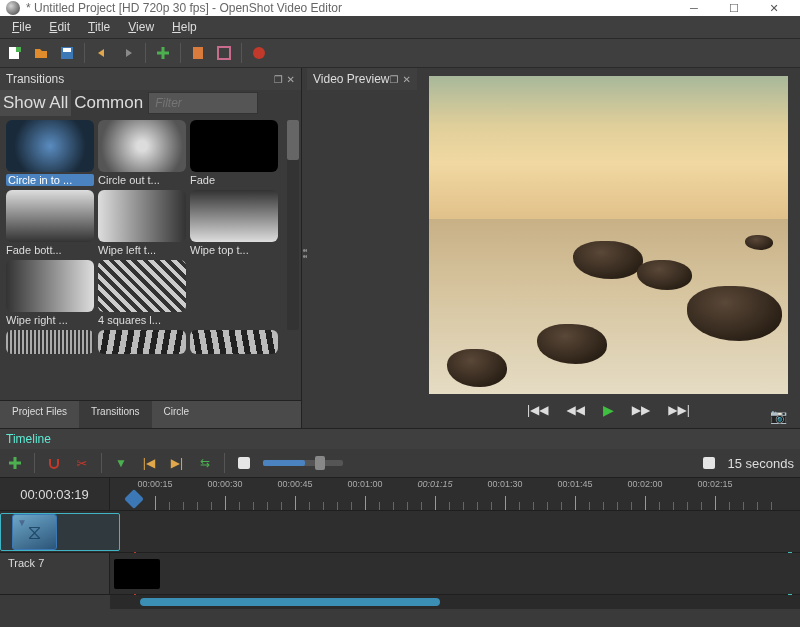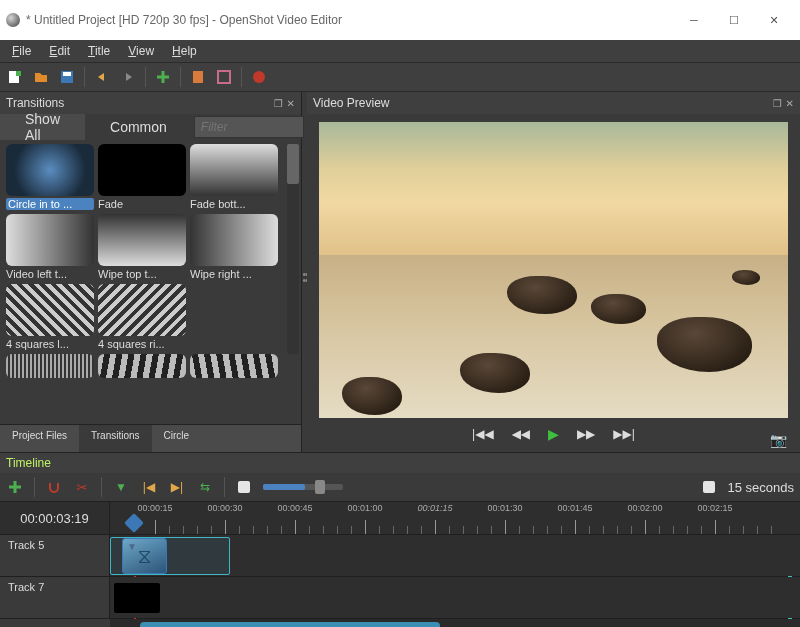--- a/index.html
+++ b/index.html
@@ -1,61 +1,61 @@
 <!DOCTYPE html>
 <html><head>
 <meta charset="utf-8">
 <style>
 * { margin: 0; padding: 0; box-sizing: border-box; font-family: "Segoe UI", Tahoma, sans-serif; }
 body { width: 800px; height: 627px; background: #3a3a3a; color: #ccc; font-size: 12px; overflow: hidden; position: relative; }
-.titlebar { height: 40px; background: #fff; display: flex; align-items: center; padding: 0 6px; color: #666; font-size: 12px; }
+.titlebar { height: 16px; background: #fff; display: flex; align-items: center; padding: 0 6px; color: #666; font-size: 12px; }
 .titlebar .app-icon { width: 14px; height: 14px; border-radius: 50%; background: radial-gradient(circle at 35% 35%, #d5d5d5, #3a3a3a); margin-right: 6px; }
 .titlebar .spacer { flex: 1; }
 .winbtns { display: flex; gap: 0; }
 .winbtn { width: 40px; height: 28px; display: flex; align-items: center; justify-content: center; color: #555; font-size: 11px; }
 .menubar { height: 22px; background: #3f3f3f; display: flex; align-items: center; padding: 0 4px; gap: 2px; }
 .menu-item { padding: 2px 8px; color: #ddd; font-size: 12px; }
 .menu-item .ul { text-decoration: underline; }
 .toolbar { height: 30px; background: #3f3f3f; border-top: 1px solid #2a2a2a; border-bottom: 1px solid #2a2a2a; display: flex; align-items: center; padding: 0 6px; gap: 8px; }
 .tbtn { width: 18px; height: 18px; display: flex; align-items: center; justify-content: center; }
 .sep { width: 1px; height: 20px; background: #555; }
 .main { display: flex; height: 360px; }
 .left-panel { width: 302px; background: #3a3a3a; display: flex; flex-direction: column; border-right: 1px solid #222; }
 .panel-header { height: 22px; background: #3f3f3f; display: flex; align-items: center; padding: 0 6px; color: #ddd; font-size: 12px; }
 .panel-header .icons { margin-left: auto; display: flex; gap: 4px; font-size: 10px; color: #aaa; }
 .trans-topbar { height: 26px; display: flex; align-items: center; background: #3a3a3a; }
 .trans-tabbar { display: flex; background: #4a4a4a; height: 26px; align-items: stretch; }
-.trans-tab { padding: 4px 25px; font-size: 14px; color: #ddd; display: flex; align-items: center; }
+.trans-tab { padding: 4px 3px; font-size: 17px; color: #ddd; display: flex; align-items: center; }
 .trans-tab.active { background: #3a3a3a; }
 .filter-input { flex: 1; max-width: 110px; background: #555; border: 1px solid #333; color: #aaa; font-style: italic; padding: 3px 6px; height: 22px; margin-left: 2px; font-size: 12px; }
 .grid-wrap { flex: 1; overflow: hidden; position: relative; }
 .grid { display: grid; grid-template-columns: repeat(3, 88px); gap: 4px; padding: 4px 4px 4px 6px; }
 .thumb { width: 88px; }
 .thumb .img { width: 88px; height: 52px; border-radius: 6px; background: #222; }
 .thumb .label { margin-top: 2px; font-size: 11px; color: #ddd; white-space: nowrap; overflow: hidden; text-overflow: ellipsis; }
 .thumb.selected .label { background: #4a83c0; color: #fff; padding: 0 2px; border-radius: 2px; }
 .scrollbar { position: absolute; right: 2px; top: 4px; width: 12px; height: 210px; background: #333; border-radius: 2px; }
 .scroll-thumb { position: absolute; right: 2px; top: 4px; width: 12px; height: 40px; background: #666; border-radius: 2px; }
 .bottom-tabs { height: 28px; display: flex; align-items: stretch; background: #4a4a4a; border-top: 1px solid #222; }
 .bottom-tab { padding: 5px 12px; font-size: 10px; color: #ddd; }
 .bottom-tab.active { background: #3a3a3a; }
 .grip { width: 5px; text-align: center; color: #888; letter-spacing: -2px; font-size: 10px; line-height: 6px; padding-top: 180px; }
-.right-panel { flex: 1; background: #3a3a3a; display: flex; flex-direction: column; }
+.right-panel { flex: 1; background: #3a3a3a; display: flex; flex-direction: row; }
 .preview-area { flex: 1; padding: 8px 12px 2px 12px; display: flex; flex-direction: column; }
 .preview-box { flex: 1; background: #000; position: relative; overflow: hidden; }
 .preview-img { position: absolute; inset: 0; }
 .sky { position: absolute; left: 0; right: 0; top: 0; height: 45%; background: linear-gradient(180deg, #a8b89a 0%, #e0cf9a 35%, #f1d8a2 60%, #e1c18a 100%); }
 .sea { position: absolute; left: 0; right: 0; top: 45%; bottom: 0; background: linear-gradient(180deg, #c8b086 0%, #d6c49e 40%, #e5dcc4 100%); }
 .rock { position: absolute; background: radial-gradient(ellipse at 40% 30%, #5a4838, #1a120a); border-radius: 40% 50% 45% 55%; }
 .controls { height: 32px; display: flex; align-items: center; justify-content: center; gap: 18px; }
 .pc-btn { color: #ddd; font-size: 12px; }
 .play-btn { color: #3fbf3f; font-size: 14px; }
 .cam-icon { position: absolute; right: 12px; bottom: 4px; color: #666; font-size: 14px; }
 .timeline-panel { background: #3a3a3a; border-top: 1px solid #222; }
-.tl-header { height: 20px; display: flex; align-items: center; padding: 0 6px; color: #bef264; font-size: 12px; background: #3f3f3f; }
+.tl-header { height: 20px; display: flex; align-items: center; padding: 0 6px; color: #5eead4; font-size: 12px; background: #3f3f3f; }
 .tl-tools { height: 28px; display: flex; align-items: center; padding: 0 6px; gap: 10px; background: #3a3a3a; }
 .tl-tools .spacer { flex: 1; }
 .zoom-slider { width: 80px; height: 6px; background: #555; position: relative; border-radius: 2px; }
 .zoom-fill { position: absolute; left: 0; top: 0; height: 6px; width: 42px; background: #4a83c0; border-radius: 2px; }
 .zoom-handle { position: absolute; left: 52px; top: -4px; width: 10px; height: 14px; background: #888; border-radius: 2px; }
 .tl-ruler-row { height: 34px; display: flex; background: #2e2e2e; border-top: 1px solid #1f1f1f; border-bottom: 1px solid #1f1f1f; }
 .tl-time-display { width: 110px; display: flex; align-items: center; justify-content: center; color: #ddd; font-size: 13px; background: #2e2e2e; border-right: 1px solid #1f1f1f; }
 .tl-ruler { flex: 1; position: relative; }
 .tick-label { position: absolute; top: 1px; font-size: 9px; color: #aaa; transform: translateX(-50%); }
 .tick { position: absolute; bottom: 0; width: 1px; height: 8px; background: #666; }
@@ -167,46 +167,46 @@
       </div>
       <input class="filter-input" placeholder="Filter" style="">
     </div>
     <div class="grid-wrap">
       <div class="grid" id="trans-grid">
           <div class="thumb selected">
             <div class="img" style="background:radial-gradient(circle at center,#5a8cc0 0%,#192a3a 70%)"></div>
             <div class="label">Circle in to ...</div>
           </div>
           <div class="thumb">
+            <div class="img" style="background:radial-gradient(circle at center,#dcdcdc 10%,#555 80%)"></div>
+            <div class="label">Circle out t...</div>
+          </div>
+          <div class="thumb">
             <div class="img" style="background:#000"></div>
             <div class="label">Fade</div>
           </div>
           <div class="thumb">
             <div class="img" style="background:linear-gradient(180deg,#ddd,#333)"></div>
             <div class="label">Fade bott...</div>
           </div>
           <div class="thumb">
             <div class="img" style="background:linear-gradient(90deg,#ddd,#333)"></div>
-            <div class="label">Video left t...</div>
+            <div class="label">Wipe left t...</div>
           </div>
           <div class="thumb">
             <div class="img" style="background:linear-gradient(0deg,#ddd,#333)"></div>
             <div class="label">Wipe top t...</div>
           </div>
           <div class="thumb">
             <div class="img" style="background:linear-gradient(270deg,#ddd,#333)"></div>
             <div class="label">Wipe right ...</div>
           </div>
           <div class="thumb">
             <div class="img" style="background:repeating-linear-gradient(45deg,#ccc 0 4px,#333 4px 8px)"></div>
             <div class="label">4 squares l...</div>
-          </div>
-          <div class="thumb">
-            <div class="img" style="background:repeating-linear-gradient(135deg,#ccc 0 4px,#333 4px 8px)"></div>
-            <div class="label">4 squares ri...</div>
           </div>
         </div>
       <div class="grid" style="padding-top:0;grid-template-columns:repeat(3,88px);gap:4px;padding-left:6px;">
         <div class="thumb">
             <div class="img" style="height:24px;background:repeating-linear-gradient(90deg,#aaa 0 2px,#333 2px 4px)"></div>
           </div>
         <div class="thumb">
             <div class="img" style="height:24px;background:repeating-linear-gradient(100deg,#bbb 0 6px,#222 6px 12px)"></div>
           </div>
         <div class="thumb">
@@ -357,21 +357,20 @@
         <div class="tick" style="left: 633px;"></div>
         <div class="tick" style="left: 647px;"></div>
         <div class="tick" style="left: 661px;"></div>
       </div>
   </div>
 
   <div class="tracks" id="tracks">
     <div class="playline" id="playline" style="left: 134px; height: 84px;"></div>
     <div class="endmark" style="height: 84px;"></div>
   <div class="track">
-        <div class="track-label">Track 5</div>
         <div class="track-body">
           <div style="position: absolute; left: 0px; top: 2px; height: 38px; width: 120px; border: 1px solid rgb(63, 181, 197); background: rgba(60, 120, 150, 0.15); border-radius: 2px;"></div>
           <div class="clip" style="left: 12px; width: 45px;"><span style="color:#225">▼</span></div>
           <div class="clip trans" style="left: 12px; width: 45px;">
             <div class="xmark">⧖</div>
           </div>
         </div>
       </div>
       <div class="track">
         <div class="track-label">Track 7</div>

